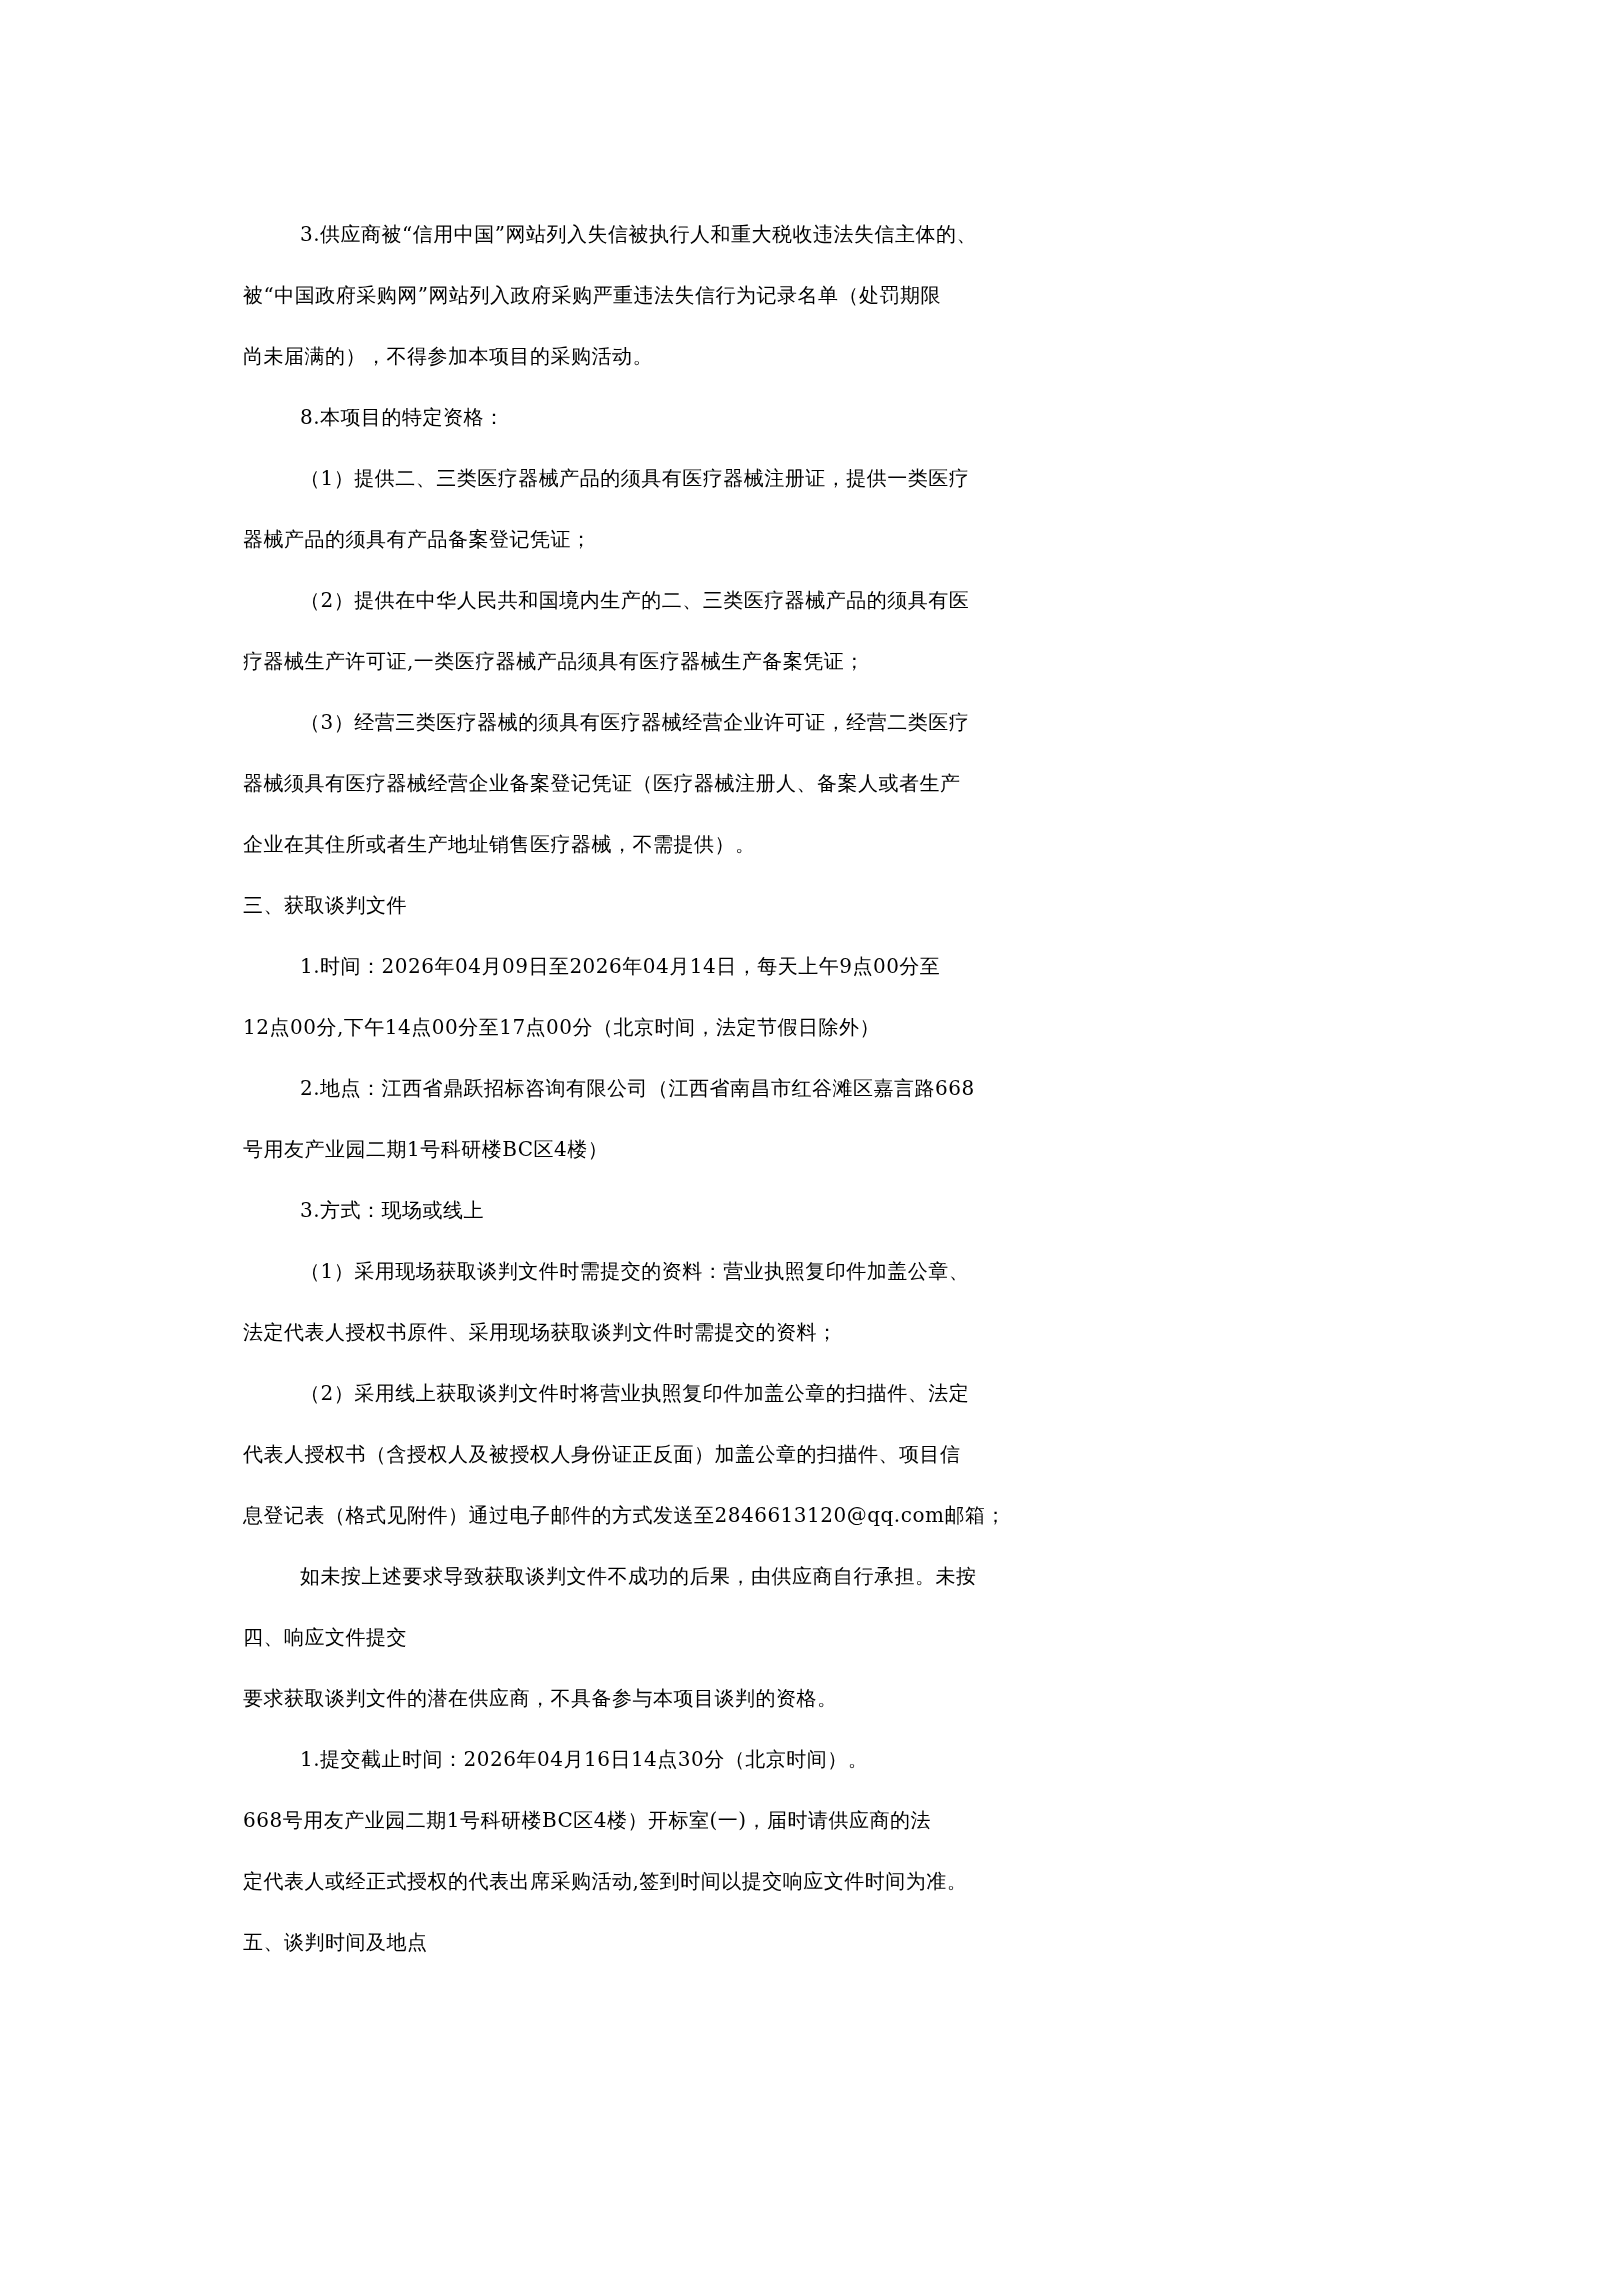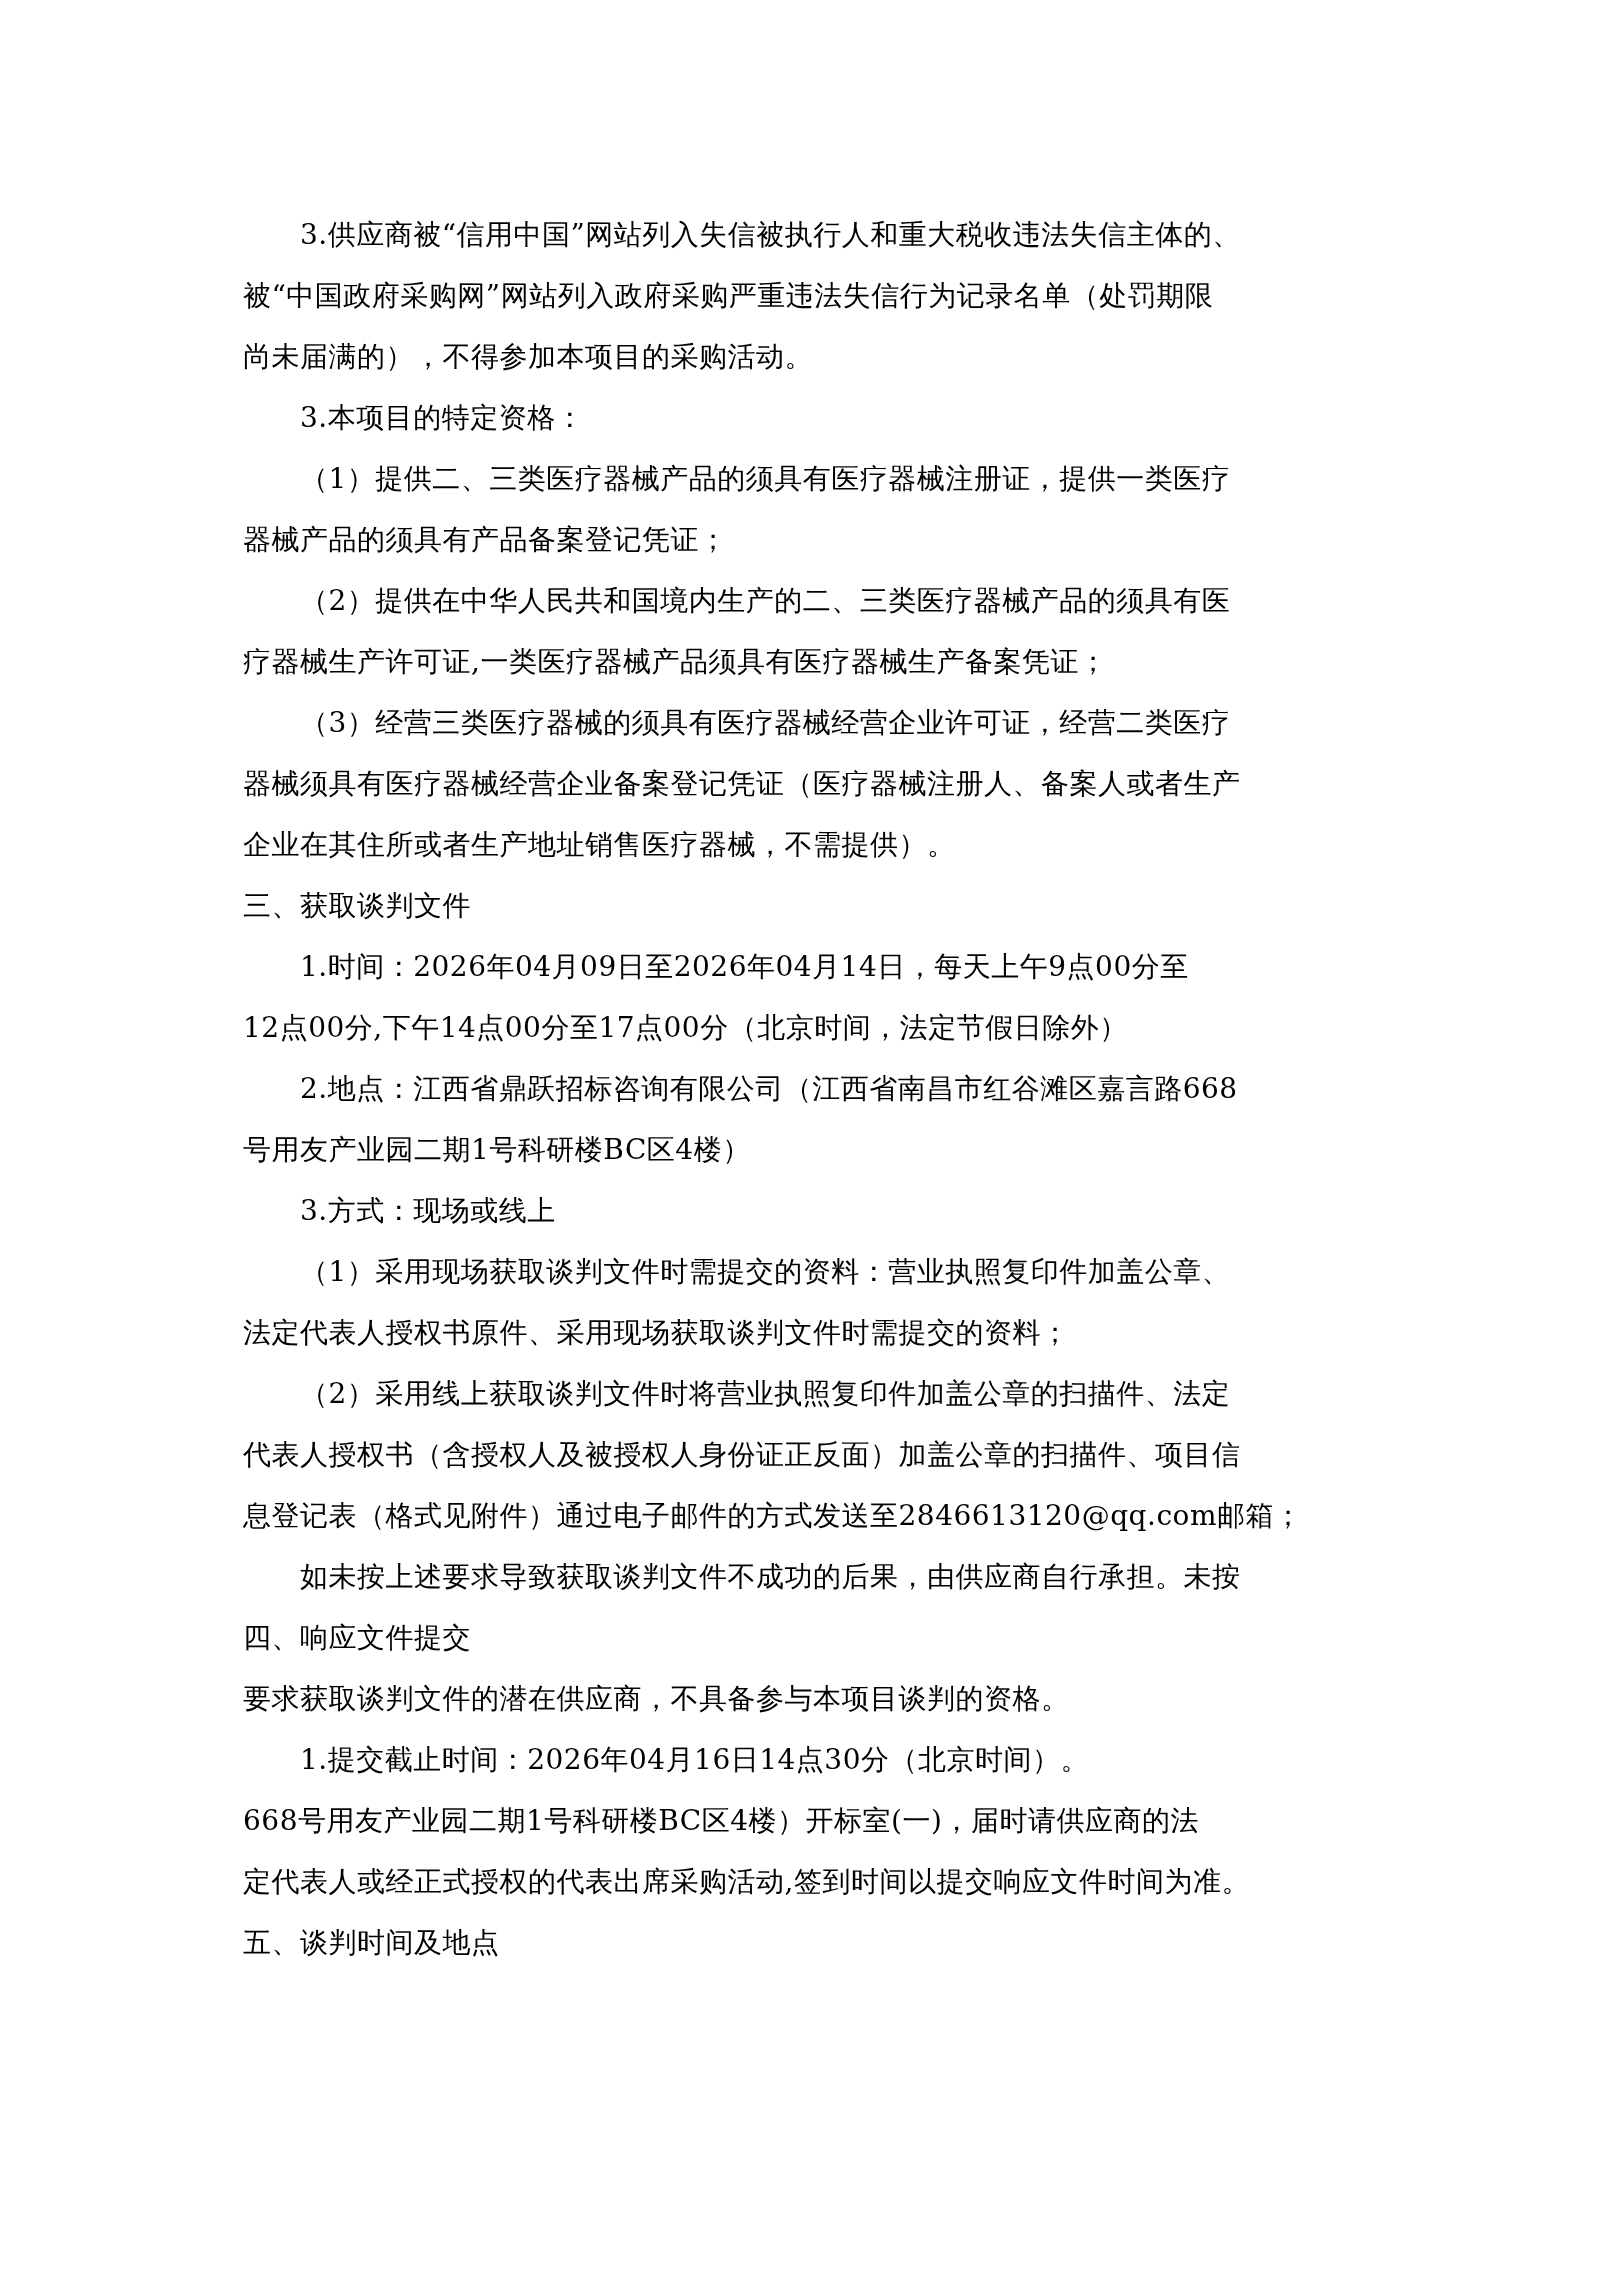--- a/index.html
+++ b/index.html
@@ -11,37 +11,37 @@
     font-family: "DejaVu Serif", "Liberation Serif", serif;
     color: #000000;
   }
   .page {
     position: absolute;
     left: 243px;
     top: 204px;
     width: 1149px;
   }
   .line {
-    font-size: 28px;
+    font-size: 20px;
     line-height: 61px;
     height: 61px;
     white-space: nowrap;
     letter-spacing: 0.5px;
   }
   .indent { padding-left: 57px; }
   .heading { font-weight: normal; }
 </style>
 </head>
 <body>
 
 <div class="page">
   <div class="line indent">3.供应商被“信用中国”网站列入失信被执行人和重大税收违法失信主体的、</div>
   <div class="line">被“中国政府采购网”网站列入政府采购严重违法失信行为记录名单（处罚期限</div>
   <div class="line">尚未届满的），不得参加本项目的采购活动。</div>
-  <div class="line indent">3.本项目的特定资格：</div>
+  <div class="line indent">8.本项目的特定资格：</div>
   <div class="line indent">（1）提供二、三类医疗器械产品的须具有医疗器械注册证，提供一类医疗</div>
   <div class="line">器械产品的须具有产品备案登记凭证；</div>
   <div class="line indent">（2）提供在中华人民共和国境内生产的二、三类医疗器械产品的须具有医</div>
   <div class="line">疗器械生产许可证,一类医疗器械产品须具有医疗器械生产备案凭证；</div>
   <div class="line indent">（3）经营三类医疗器械的须具有医疗器械经营企业许可证，经营二类医疗</div>
   <div class="line">器械须具有医疗器械经营企业备案登记凭证（医疗器械注册人、备案人或者生产</div>
   <div class="line">企业在其住所或者生产地址销售医疗器械，不需提供）。</div>
   <div class="line heading">三、获取谈判文件</div>
   <div class="line indent">1.时间：2026年04月09日至2026年04月14日，每天上午9点00分至</div>
   <div class="line">12点00分,下午14点00分至17点00分（北京时间，法定节假日除外）</div>

